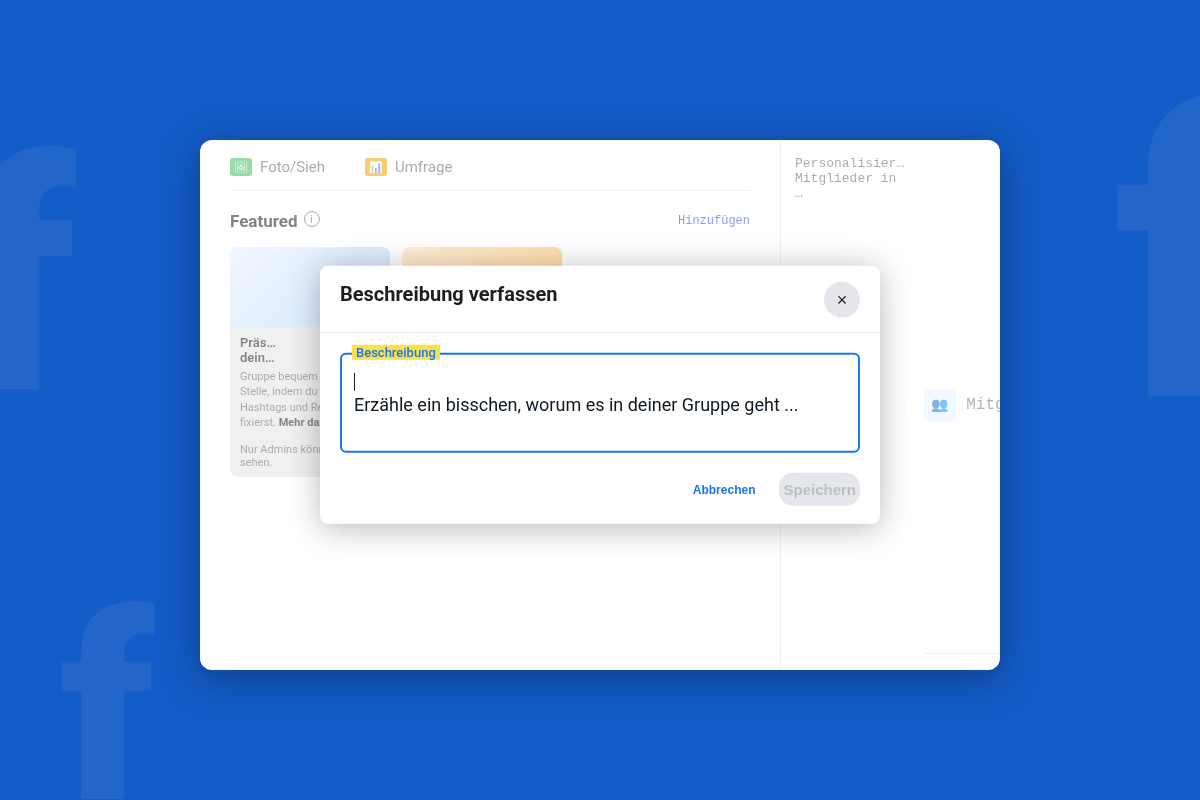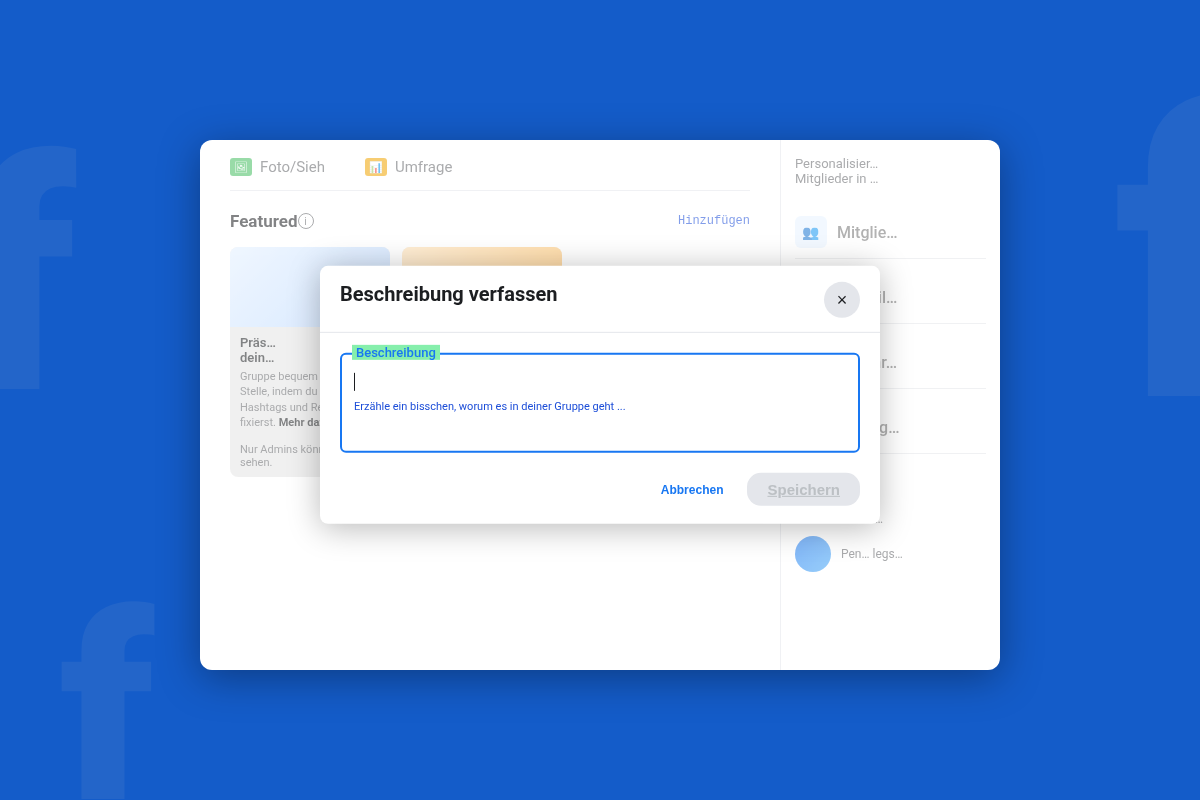--- a/index.html
+++ b/index.html
@@ -111,21 +111,22 @@
 
     .featured-header {
       display: flex;
       align-items: center;
       justify-content: space-between;
       margin-bottom: 16px;
     }
 
     .featured-title-row {
       display: flex;
-      align-items: center;
+      align-items: flex-start;
+      gap: 6px;
     }
 
     .featured-title {
       font-size: 17px;
       font-weight: 700;
       color: #1c1e21;
     }
 
     .info-circle {
       width: 16px;
@@ -209,22 +210,23 @@
       color: #1877f2;
       cursor: pointer;
     }
 
     
     .right-sidebar {
       width: 220px;
       border-left: 1px solid #e4e6eb;
       padding: 16px 14px;
       display: flex;
-      flex-direction: column;
-      gap: 12px;
+      flex-direction: row;
+      gap: 20px;
+      font-family: Liberation Mono, monospace;
     }
 
     .sidebar-top-text {
       font-size: 13px;
       color: #65676b;
       margin-bottom: 8px;
     }
 
     .sidebar-item {
       display: flex;
@@ -341,32 +343,32 @@
       border: 2px solid #1877f2;
       border-radius: 6px;
       padding: 10px 12px 10px 12px;
       min-height: 100px;
     }
 
     .textarea-floating-label {
       position: absolute;
       top: -10px;
       left: 10px;
-      background: #86efac;
+      background: #fde047;
       padding: 0 4px;
       font-size: 13px;
       color: #1877f2;
       font-weight: 500;
     }
 
     .textarea-placeholder {
-      font-size: 11px;
-      color: #1d4ed8;
+      font-size: 18px;
+      color: #0f172a;
       line-height: 1.5;
-      margin-top: 8px;
+      margin-top: 0;
       pointer-events: none;
     }
 
     .cursor-line {
       display: inline-block;
       width: 1px;
       height: 18px;
       background: #1c1e21;
       vertical-align: middle;
       animation: blink 1s step-end infinite;
@@ -396,23 +398,22 @@
       border-radius: 6px;
     }
 
     .btn-speichern {
       background: #e4e6eb;
       border: none;
       color: #bcc0c4;
       font-size: 15px;
       font-weight: 700;
       cursor: not-allowed;
-      padding: 8px 20px;
+      padding: 8px 4px;
       border-radius: 14px;
-      text-decoration: underline;
     }
   </style>
 </head>
 <body>
 
 <div class="bg-layer">
   <div class="bg-fb-logo left">f</div>
   <div class="bg-fb-logo right">f</div>
   <div class="bg-fb-logo bottom-left">f</div>
   <div class="bg-overlay"></div>

